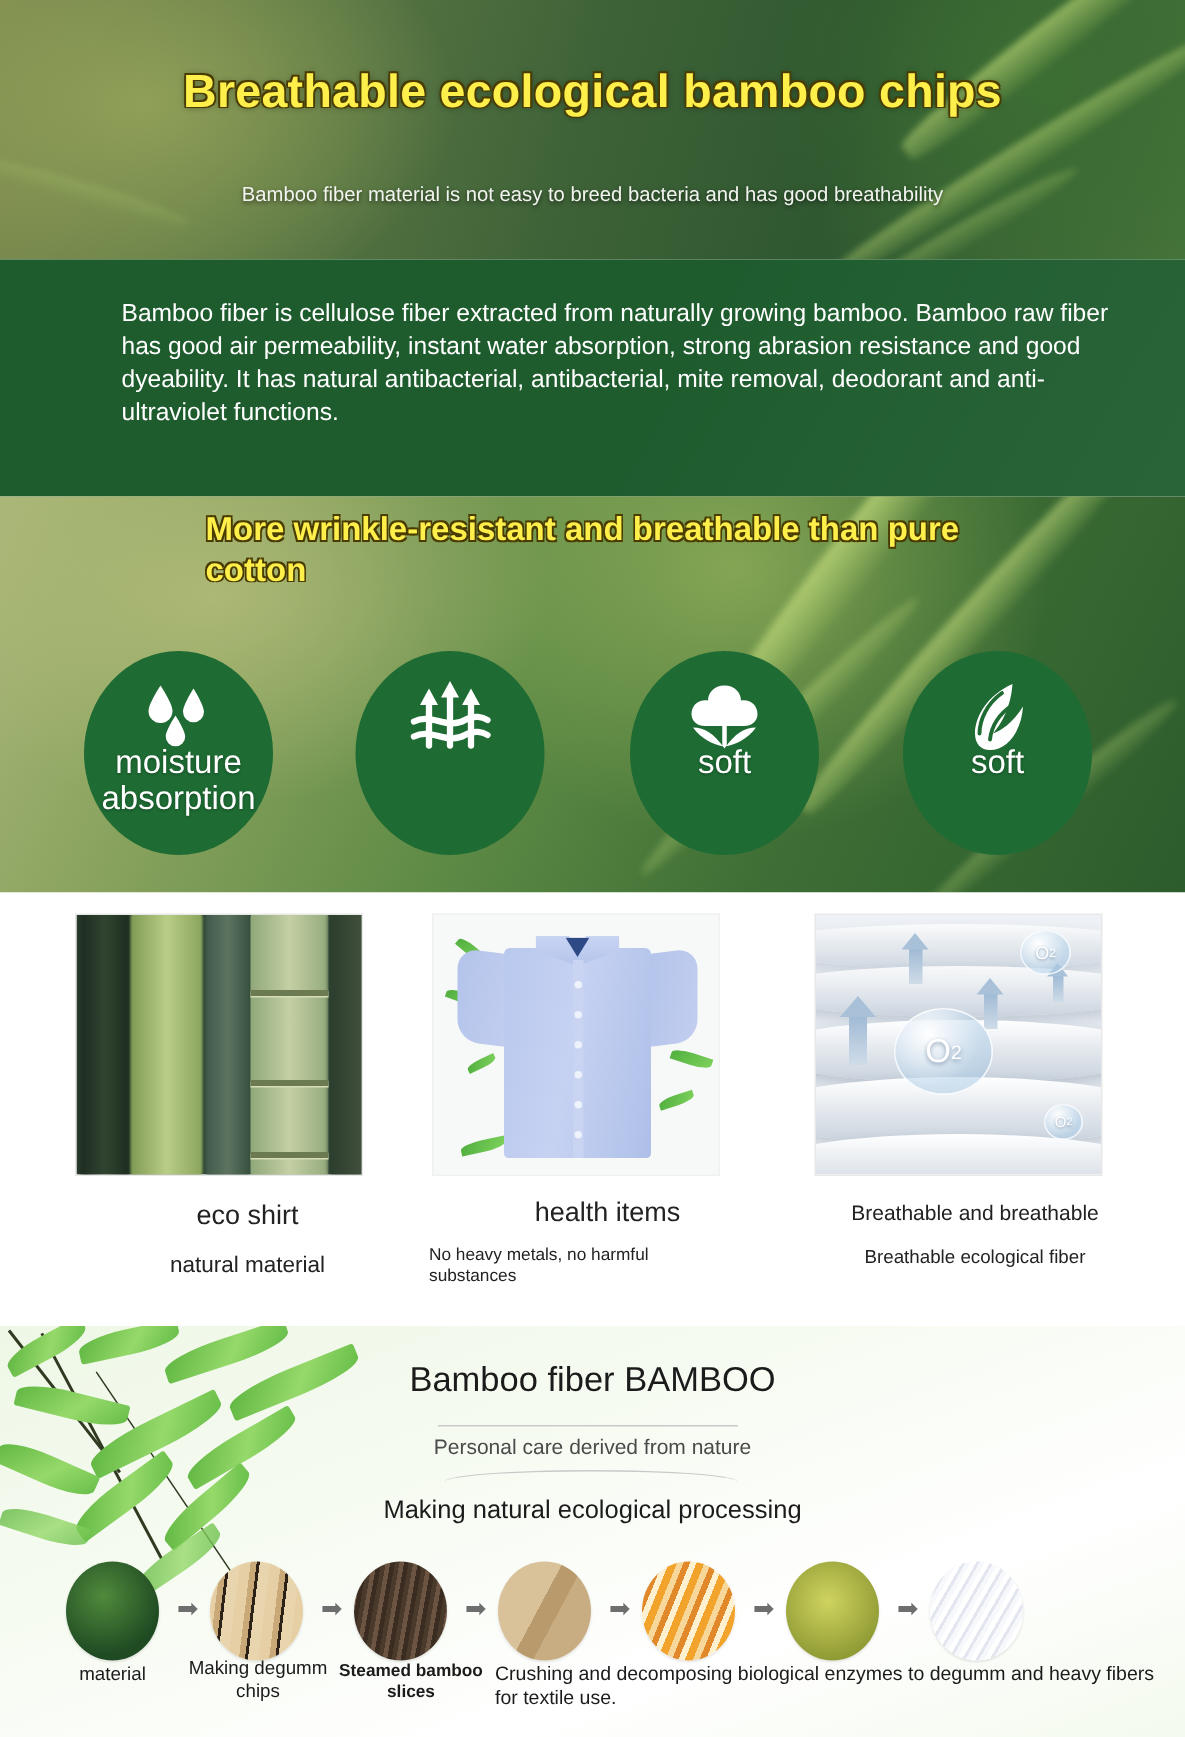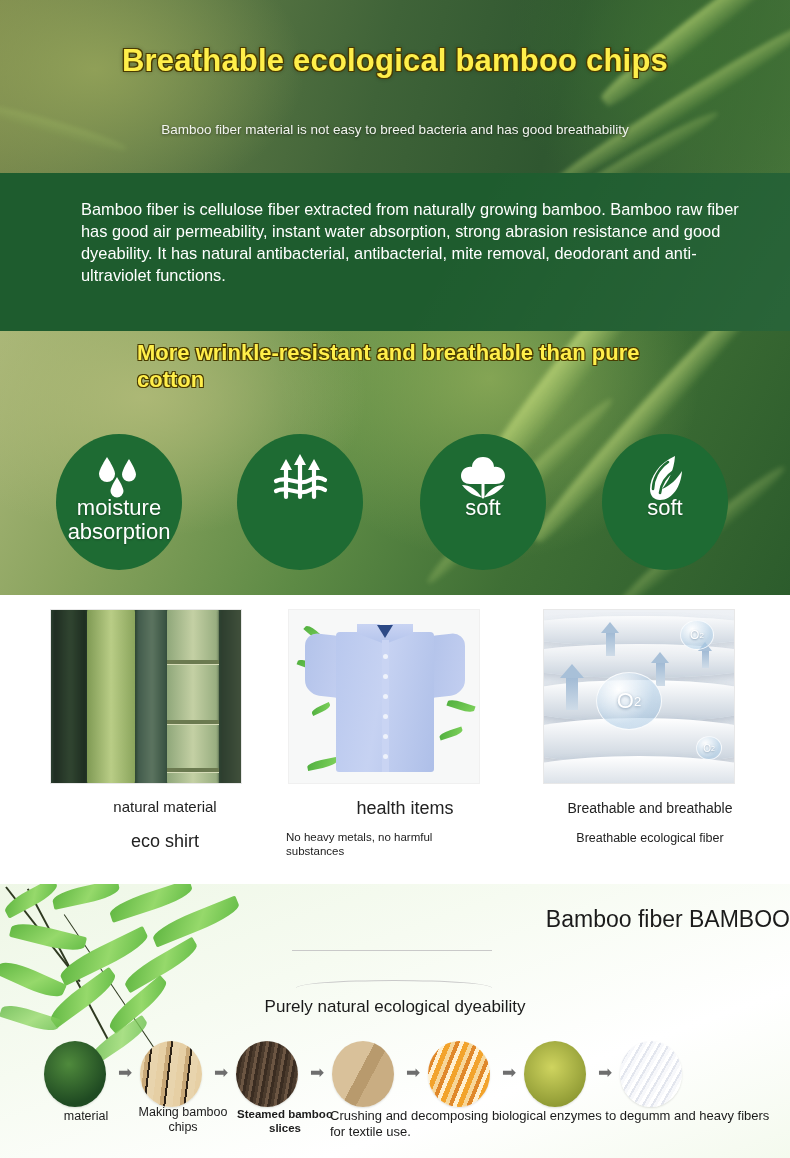--- a/index.html
+++ b/index.html
@@ -155,35 +155,35 @@
   .g2 .cap2{ font-size:12.5px; margin-top:15px; }
 
   
   .proc{
     position:relative; width:790px; height:274px; overflow:hidden;
     background:linear-gradient(160deg,#eef7e6 0%,#f6fbf1 35%,#ffffff 70%,#f4faee 100%);
   }
   .pleaf{ position:absolute; border-radius:50% 2px 50% 2px;
     background:linear-gradient(130deg,#5cb43f,#96d96b 55%,#62bb45); }
   .twig{ position:absolute; background:#2f3a21; transform-origin:left center; }
-  .proc-title{ position:absolute; left:0; right:0; top:22px; text-align:right;
+  .proc-title{ position:absolute; left:0; right:0; top:22px; text-align:center;
     font-size:23px; color:#1b1b1b; }
   .rule{ position:absolute; left:292px; width:200px; height:1px; background:#c9c9c9; }
   .r1{ top:66px; }
   .rule2{ position:absolute; left:296px; top:96px; width:196px; height:8px;
     border-top:1px solid #c9c9c9; border-radius:50%/100% 100% 0 0; }
   .proc-sub{ position:absolute; left:0; right:0; top:72px; text-align:center;
     font-size:14px; color:#4a4a4a; }
   .proc-sub2{ position:absolute; left:0; right:0; top:113px; text-align:center;
     font-size:17px; color:#1b1b1b; }
   .steps{ position:absolute; left:0; top:157px; width:790px; height:70px; }
   .dot{ position:absolute; top:0; width:62px; height:66px; border-radius:50%; overflow:hidden;
     box-shadow:0 1px 2px rgba(0,0,0,.12); }
   .arw{ position:absolute; top:26px; width:20px; height:12px; color:#6e6e6e; font-size:17px; line-height:12px; }
-  .slabels{ position:absolute; left:11px; top:225px; width:710px; height:48px; }
+  .slabels{ position:absolute; left:0; top:225px; width:710px; height:48px; }
   .slb{ position:absolute; font-size:12.5px; color:#1b1b1b; line-height:1.22; text-align:center; }
   .longtext{ position:absolute; left:330px; top:224px; width:450px; font-size:13px;
     color:#1b1b1b; line-height:1.25; }
 </style>
 </head>
 <body>
 
 <div class="page">
 
   <div class="hero">
@@ -266,22 +266,22 @@
           <div class="stalk sk1"></div>
             <div class="stalk sk2"></div>
             <div class="stalk sk3"></div>
           <div class="stalk sk4"></div>
             <div class="stalk sk5"></div>
           <div class="node n1"></div>
             <div class="node n2"></div>
             <div class="node n3"></div>
         </div>
       </div>
+      <div class="cap cap2">eco shirt</div>
       <div class="cap cap1">natural material</div>
-      <div class="cap cap2">eco shirt</div>
     </div>
 
     <div class="cell g1">
       <div class="thumb">
         <div class="shirt-wrap">
           <div class="leaf" style="left:14px;top:20px;width:22px;height:7px;transform:rotate(40deg);"></div>
           <div class="leaf" style="left:8px;top:52px;width:26px;height:7px;transform:rotate(20deg);"></div>
           <div class="leaf" style="left:22px;top:96px;width:20px;height:6px;transform:rotate(-25deg);"></div>
           <div class="leaf" style="left:18px;top:150px;width:30px;height:8px;transform:rotate(-12deg);"></div>
           <div class="leaf" style="left:158px;top:92px;width:28px;height:8px;transform:rotate(18deg);"></div>
@@ -342,40 +342,41 @@
     <div class="pleaf" style="left:56px;top:62px;width:96px;height:20px;transform:rotate(-26deg);"></div>
     <div class="pleaf" style="left:120px;top:72px;width:82px;height:18px;transform:rotate(-30deg);"></div>
     <div class="pleaf" style="left:-4px;top:86px;width:70px;height:19px;transform:rotate(24deg);"></div>
     <div class="pleaf" style="left:44px;top:104px;width:78px;height:19px;transform:rotate(-36deg);"></div>
     <div class="pleaf" style="left:102px;top:112px;width:72px;height:17px;transform:rotate(-40deg);"></div>
     <div class="pleaf" style="left:0px;top:126px;width:60px;height:16px;transform:rotate(18deg);opacity:.8;"></div>
     <div class="pleaf" style="left:86px;top:148px;width:66px;height:16px;transform:rotate(-34deg);opacity:.8;"></div>
 
     <div class="proc-title">Bamboo fiber BAMBOO</div>
     <div class="rule r1"></div>
+    <div class="proc-sub">Personal care derived from nature</div>
     <div class="rule2"></div>
-    <div class="proc-sub2">Purely natural ecological dyeability</div>
+    <div class="proc-sub2">Making natural ecological processing</div>
 
     <div class="steps">
       <div class="dot" style="left:44px;background:radial-gradient(circle at 40% 35%,#4f8a3c,#1f4a22 70%);"></div>
       <div class="arw" style="left:118px;">➡</div>
       <div class="dot" style="left:140px;background:repeating-linear-gradient(97deg,#e6cfa4 0 7px,#c9a978 7px 11px,#2b2116 11px 13px,#e8d4ad 13px 20px);"></div>
       <div class="arw" style="left:214px;">➡</div>
       <div class="dot" style="left:236px;background:repeating-linear-gradient(100deg,#4a3a2c 0 3px,#6b5542 3px 6px,#3a2c21 6px 9px);"></div>
       <div class="arw" style="left:310px;">➡</div>
       <div class="dot" style="left:332px;background:linear-gradient(118deg,#d9c19a 0 45%,#b89a6d 45% 60%,#c9ad82 60%);"></div>
       <div class="arw" style="left:406px;">➡</div>
       <div class="dot" style="left:428px;background:repeating-linear-gradient(112deg,#f2a32c 0 5px,#f7d79a 5px 9px,#e0882a 9px 13px,#fff0d0 13px 17px);"></div>
       <div class="arw" style="left:502px;">➡</div>
       <div class="dot" style="left:524px;background:radial-gradient(circle at 45% 40%,#cfd45f,#8f9a34 75%);"></div>
       <div class="arw" style="left:598px;">➡</div>
       <div class="dot" style="left:620px;background:repeating-linear-gradient(120deg,#ffffff 0 3px,#e3e6ee 3px 5px,#f7f8fb 5px 8px);"></div>
     </div>
 
     <div class="slabels">
       <div class="slb" style="left:30px;top:0;width:90px;">material</div>
-      <div class="slb" style="left:122px;top:-4px;width:100px;">Making bamboo chips</div>
+      <div class="slb" style="left:122px;top:-4px;width:100px;">Making degumm chips</div>
       <div class="slb" style="left:222px;top:-2px;width:104px;font-size:11.5px;font-weight:bold;">Steamed bamboo slices</div>
     </div>
     <div class="longtext">Crushing and decomposing biological enzymes to degumm and heavy fibers for textile use.</div>
   </div>
 
 </div>
 
 </body></html>

